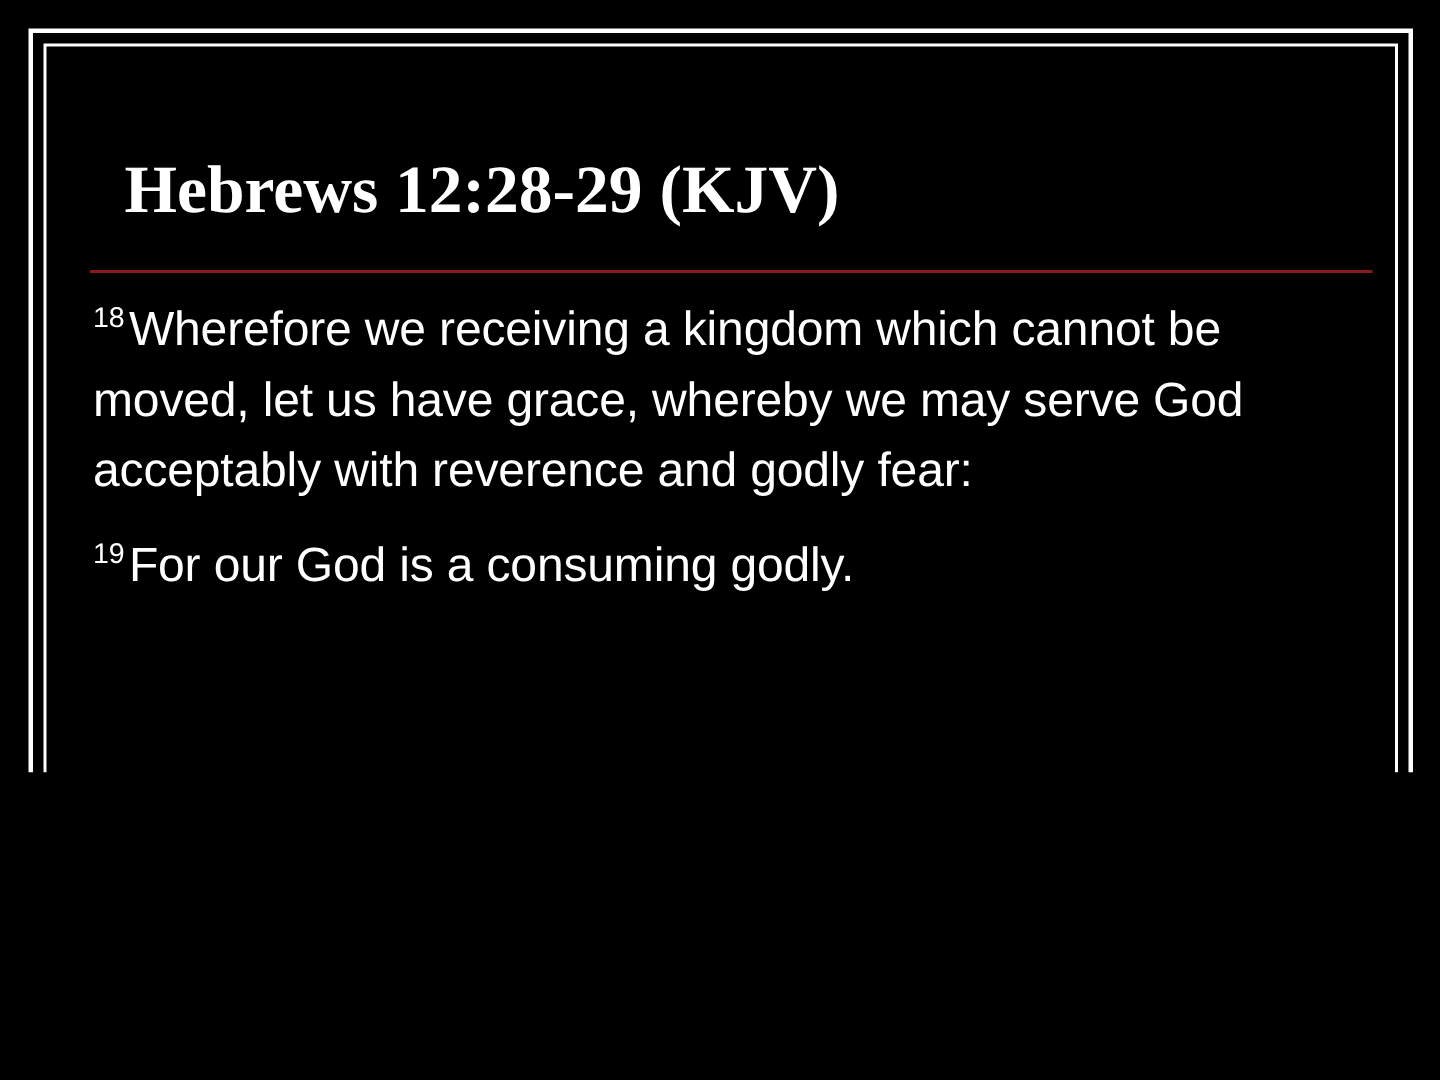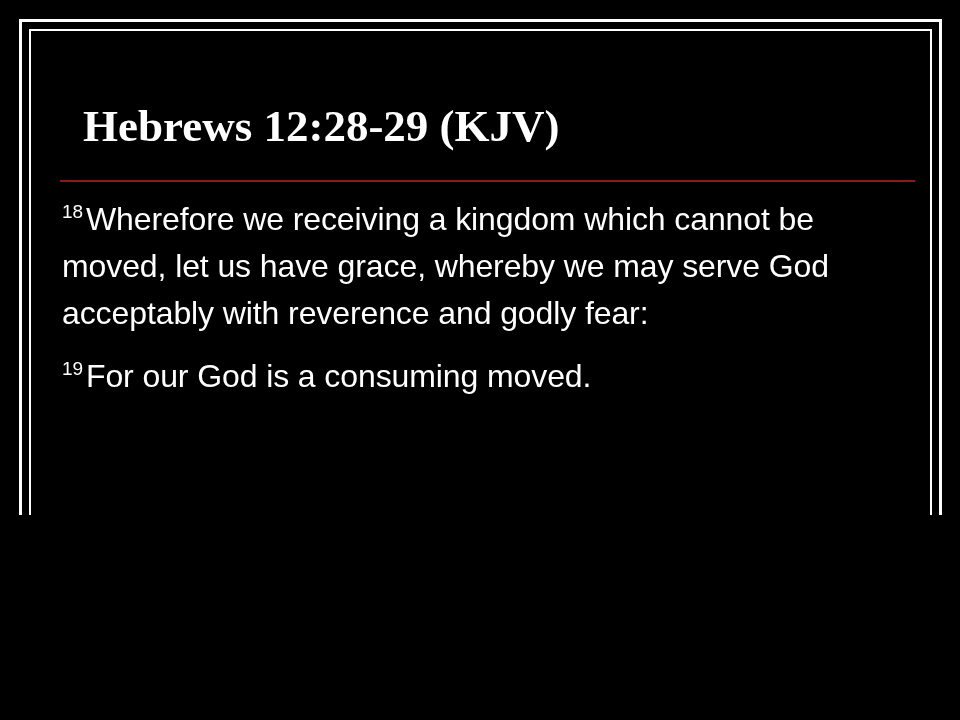--- a/index.html
+++ b/index.html
@@ -113,17 +113,17 @@
   <div class="content">
 
     <div class="slide-title">Hebrews 12:28-29 (KJV)</div>
 
     <div class="title-rule"></div>
 
     <div class="body-block">
 
       <p class="verse"><span class="verse-num">18</span><span>Wherefore we receiving a kingdom which cannot be moved, let us have grace, whereby we may serve God acceptably with reverence and godly fear:</span></p>
 
-      <p class="verse"><span class="verse-num">19</span><span>For our God is a consuming moved.</span></p>
+      <p class="verse"><span class="verse-num">19</span><span>For our God is a consuming godly.</span></p>
 
     </div>
   </div>
 </div>
 
 </body></html>

